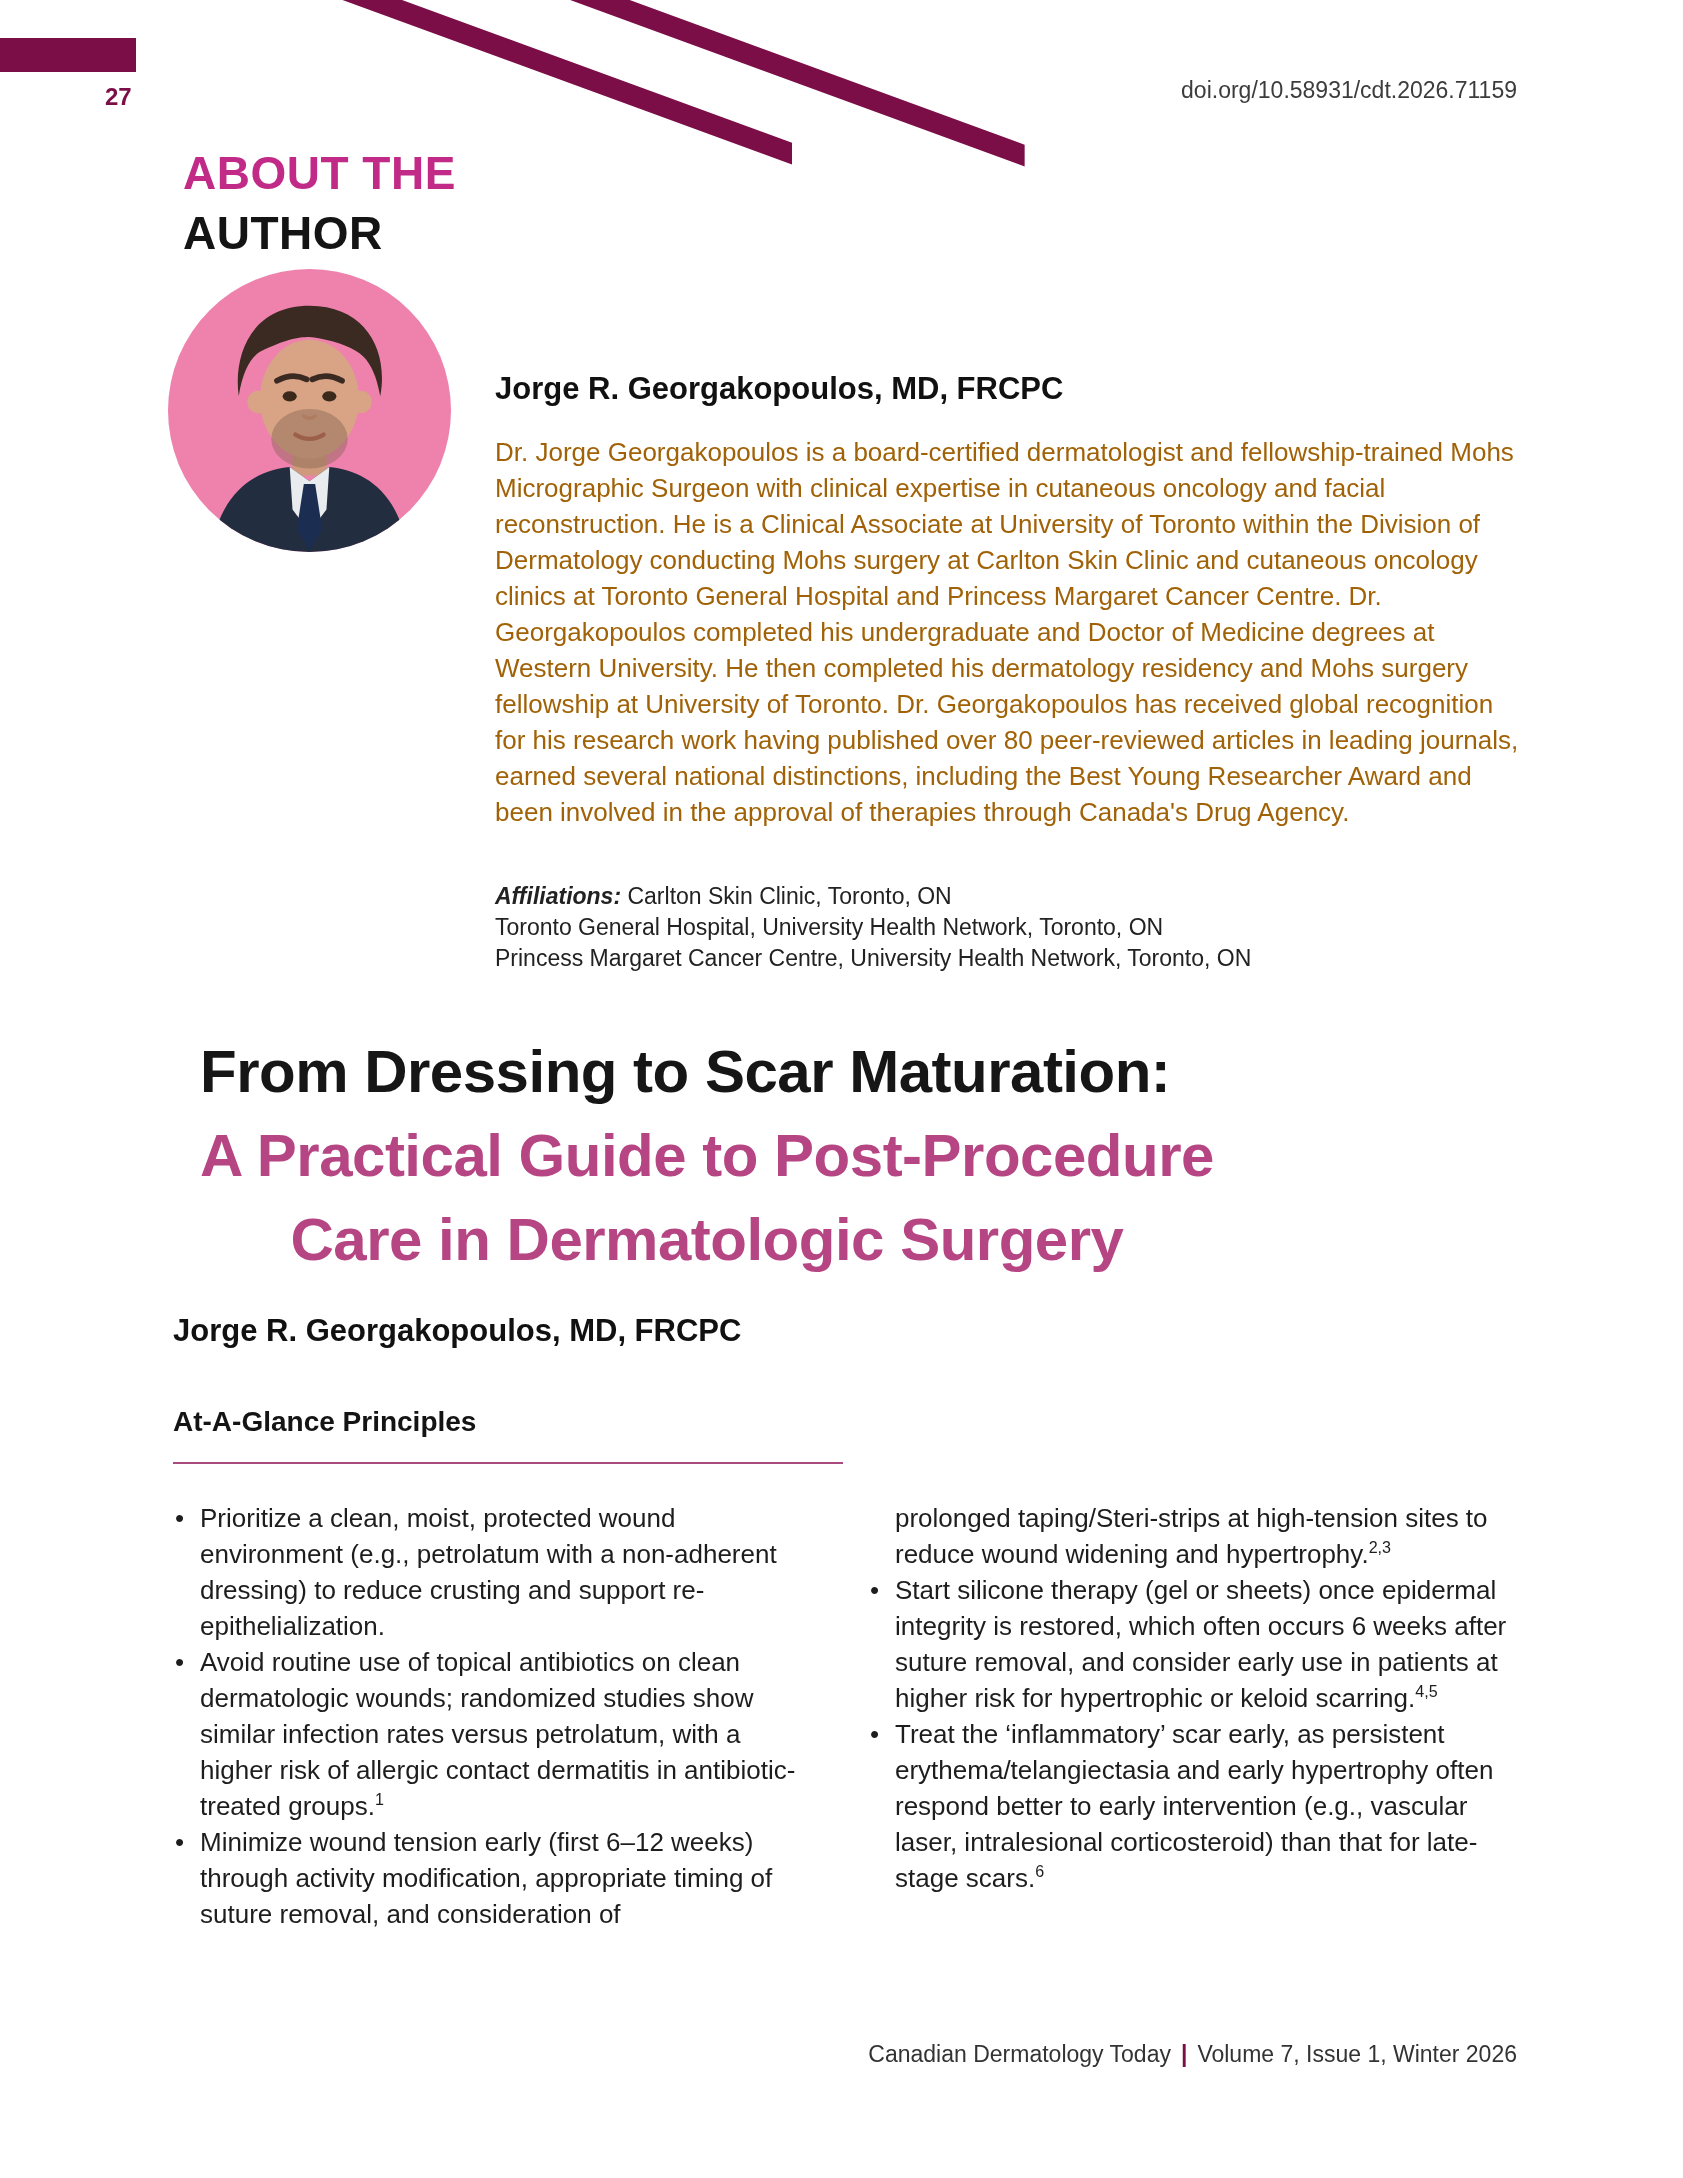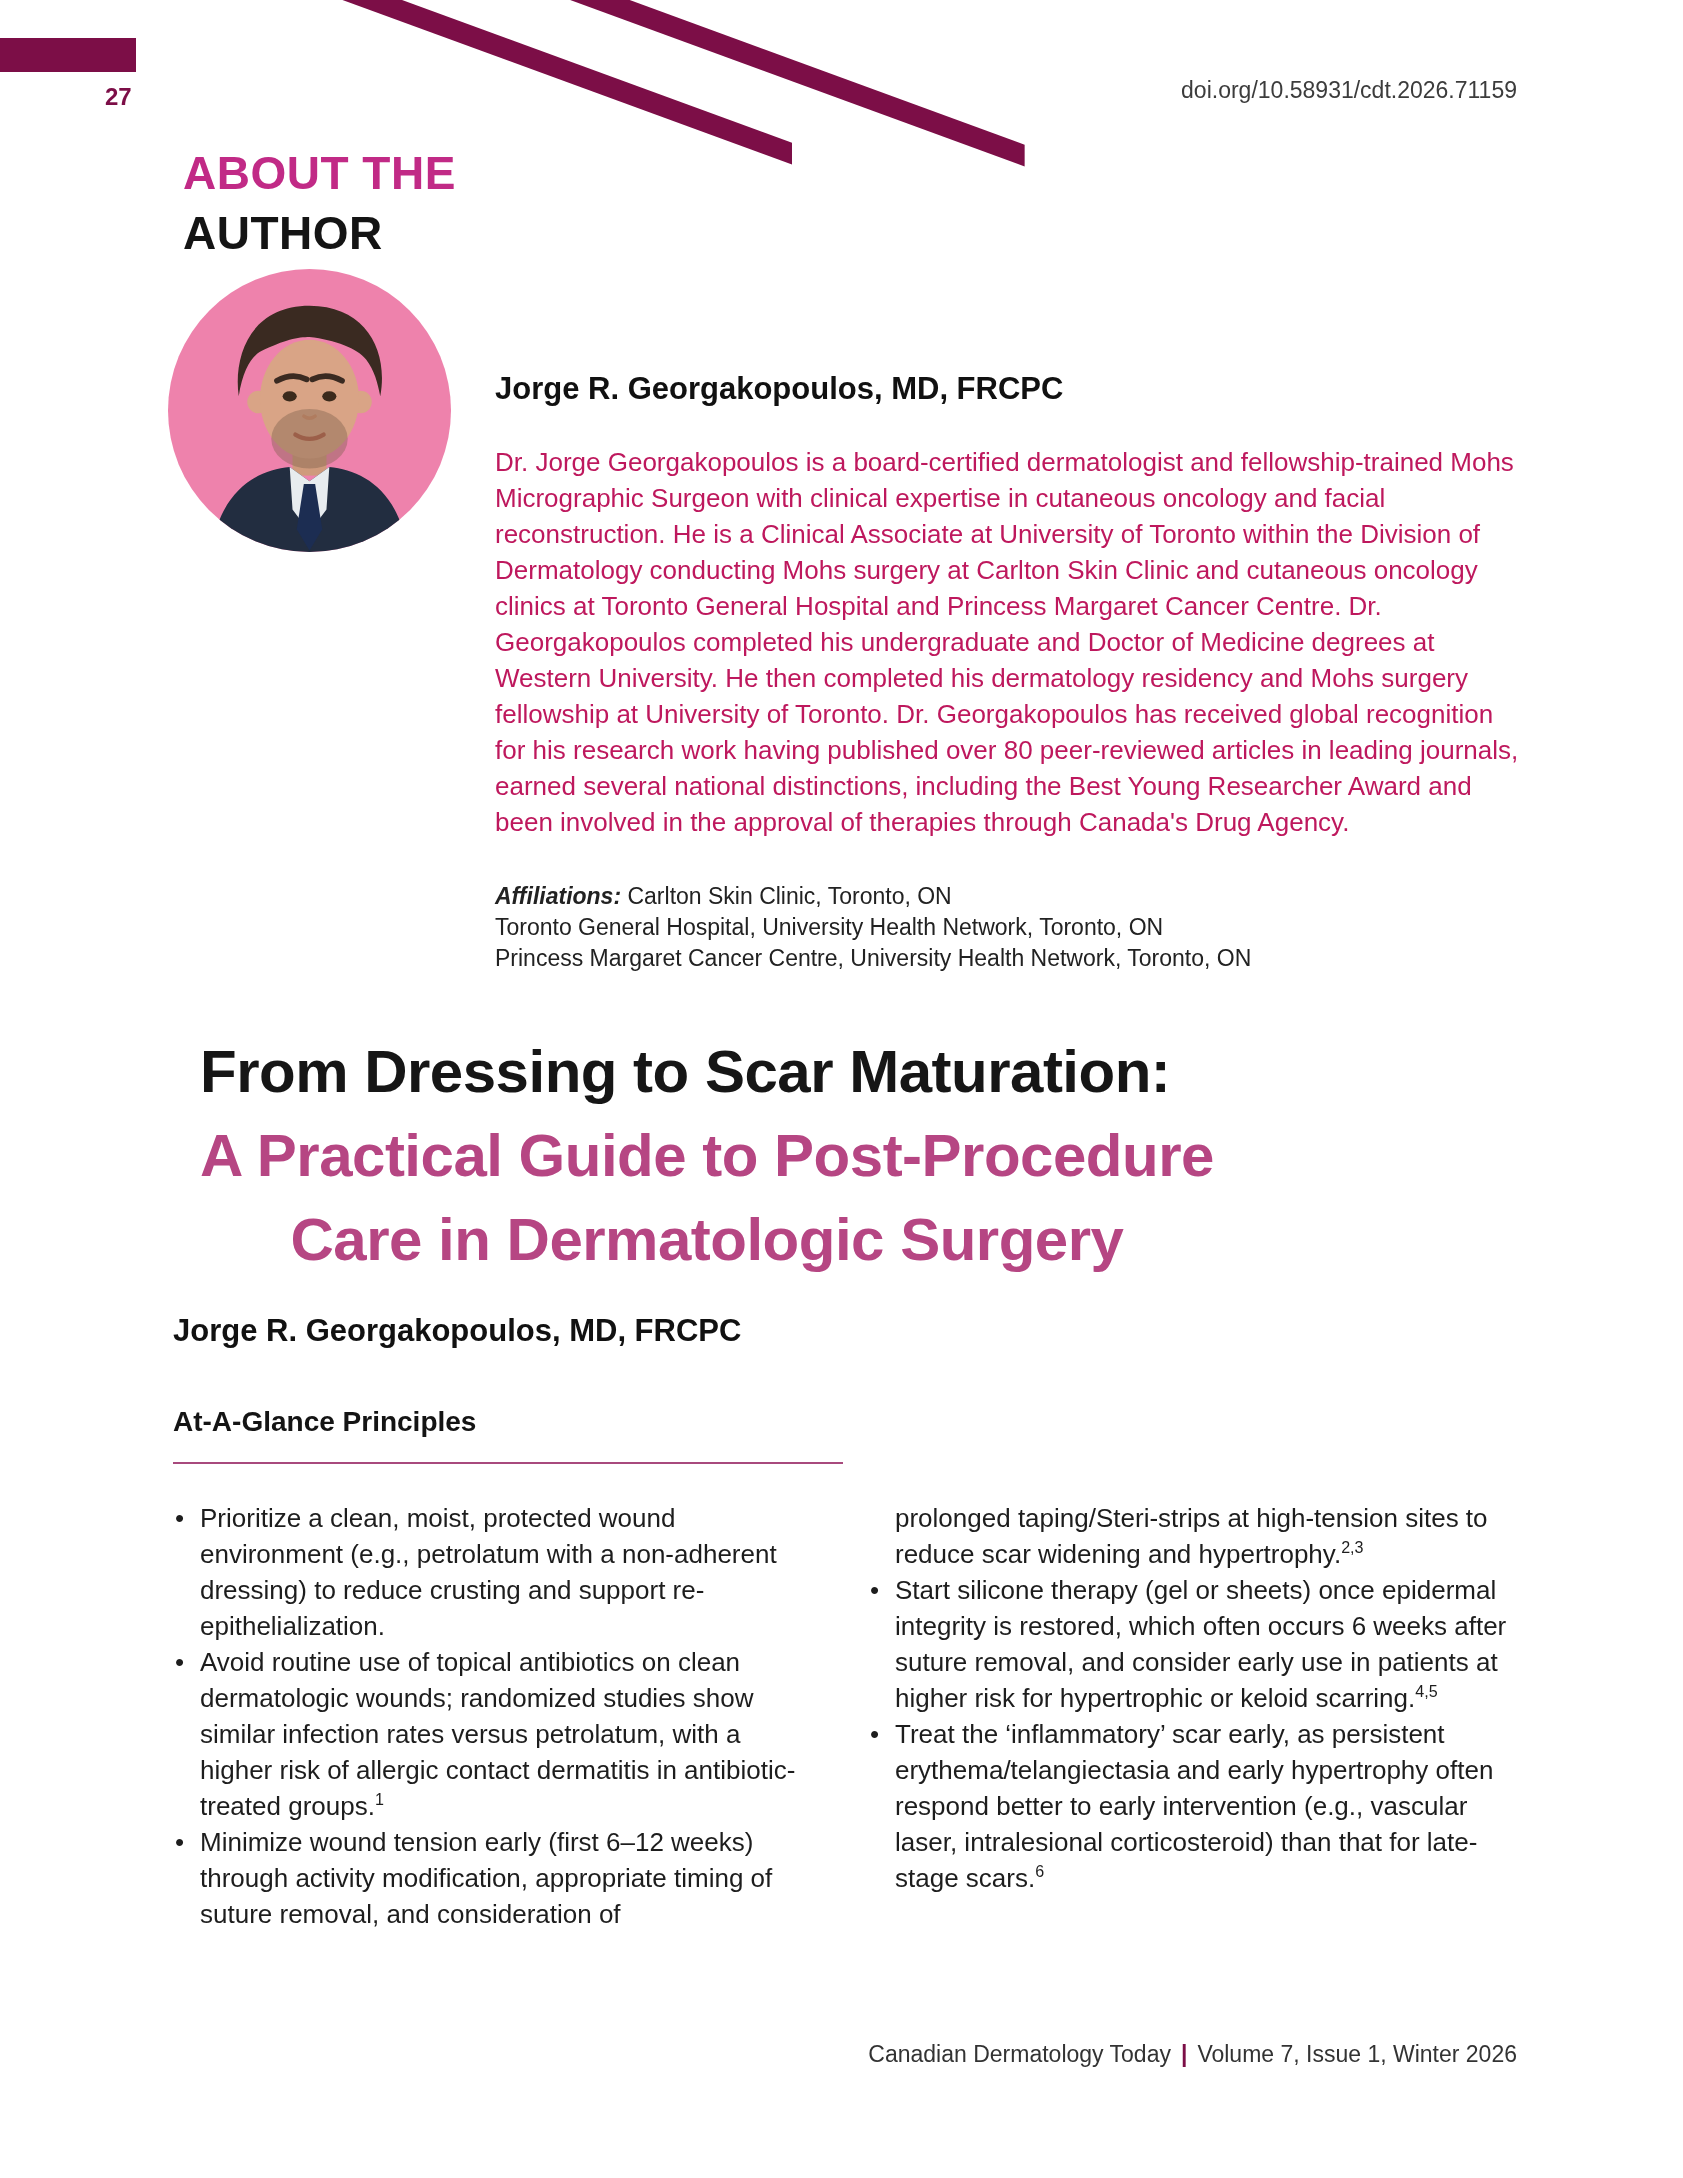--- a/index.html
+++ b/index.html
@@ -44,22 +44,22 @@
   
   .photo{
     position:absolute;left:168px;top:269px;width:283px;height:283px;
   }
   
   .author-name{
     position:absolute;left:495px;top:371px;
     font-size:31px;font-weight:bold;color:#111;
   }
   .bio{
-    position:absolute;left:495px;top:444px;width:1035px;
-    font-size:26px;line-height:36px;color:#be185d;
+    position:absolute;left:495px;top:434px;width:1035px;
+    font-size:26px;line-height:36px;color:#a16207;
   }
   .affiliations{
     position:absolute;left:495px;top:881px;width:1035px;
     font-size:23px;line-height:31px;color:#222;
   }
   .aff-label{font-weight:bold;font-style:italic;}
   
   .title{
     position:absolute;left:170px;top:1030px;
     font-size:60px;font-weight:800;line-height:84px;letter-spacing:-0.5px;margin-left:30px;
@@ -163,21 +163,21 @@
   <div class="section-head">At-A-Glance Principles</div>
   <div class="section-rule"></div>
 
   <div class="principles">
     <div class="pcol">
         <div class="principle"><span class="dot">•</span><span>Prioritize a clean, moist, protected wound environment (e.g., petrolatum with a non-adherent dressing) to reduce crusting and support re-epithelialization.</span></div>
         <div class="principle"><span class="dot">•</span><span>Avoid routine use of topical antibiotics on clean dermatologic wounds; randomized studies show similar infection rates versus petrolatum, with a higher risk of allergic contact dermatitis in antibiotic-treated groups.</span><sup>1</sup></div>
         <div class="principle"><span class="dot">•</span><span>Minimize wound tension early (first 6–12 weeks) through activity modification, appropriate timing of suture removal, and consideration of</span></div>
       </div>
     <div class="pcol">
-        <div class="principle"><span>prolonged taping/Steri-strips at high-tension sites to reduce scar widening and hypertrophy.</span><sup>2,3</sup></div>
+        <div class="principle"><span>prolonged taping/Steri-strips at high-tension sites to reduce wound widening and hypertrophy.</span><sup>2,3</sup></div>
         <div class="principle"><span class="dot">•</span><span>Start silicone therapy (gel or sheets) once epidermal integrity is restored, which often occurs 6 weeks after suture removal, and consider early use in patients at higher risk for hypertrophic or keloid scarring.</span><sup>4,5</sup></div>
         <div class="principle"><span class="dot">•</span><span>Treat the ‘inflammatory’ scar early, as persistent erythema/telangiectasia and early hypertrophy often respond better to early intervention (e.g., vascular laser, intralesional corticosteroid) than that for late-stage scars.</span><sup>6</sup></div>
       </div>
   </div>
 
   <div class="footer">
     <span>Canadian Dermatology Today</span><span class="sep">|</span><span>Volume 7, Issue 1, Winter 2026</span>
   </div>
 
 </div>

